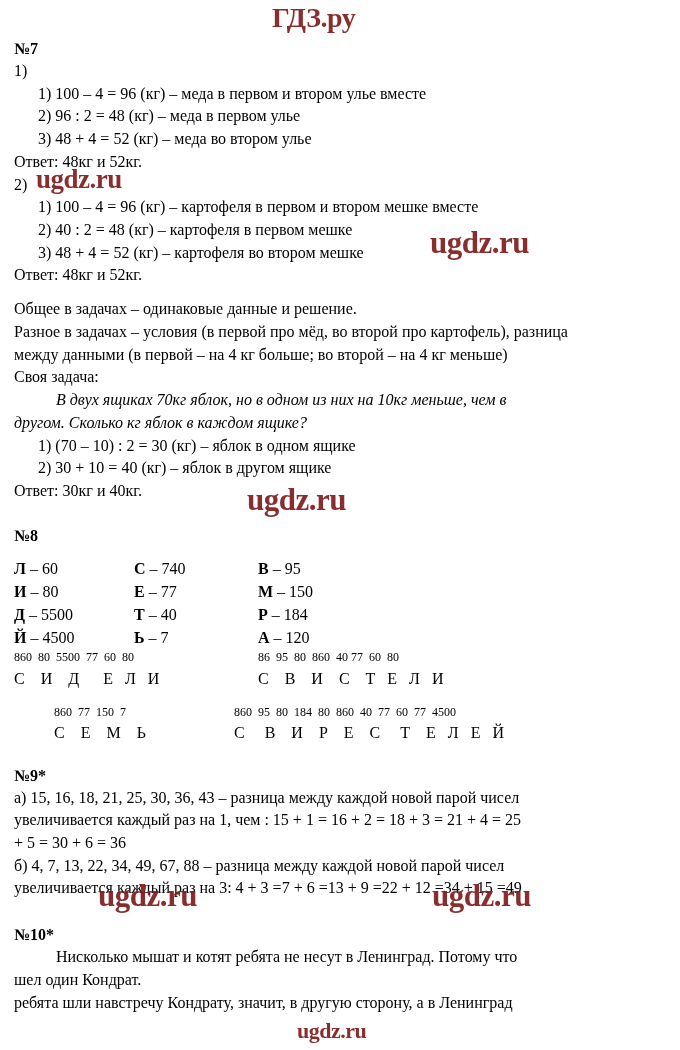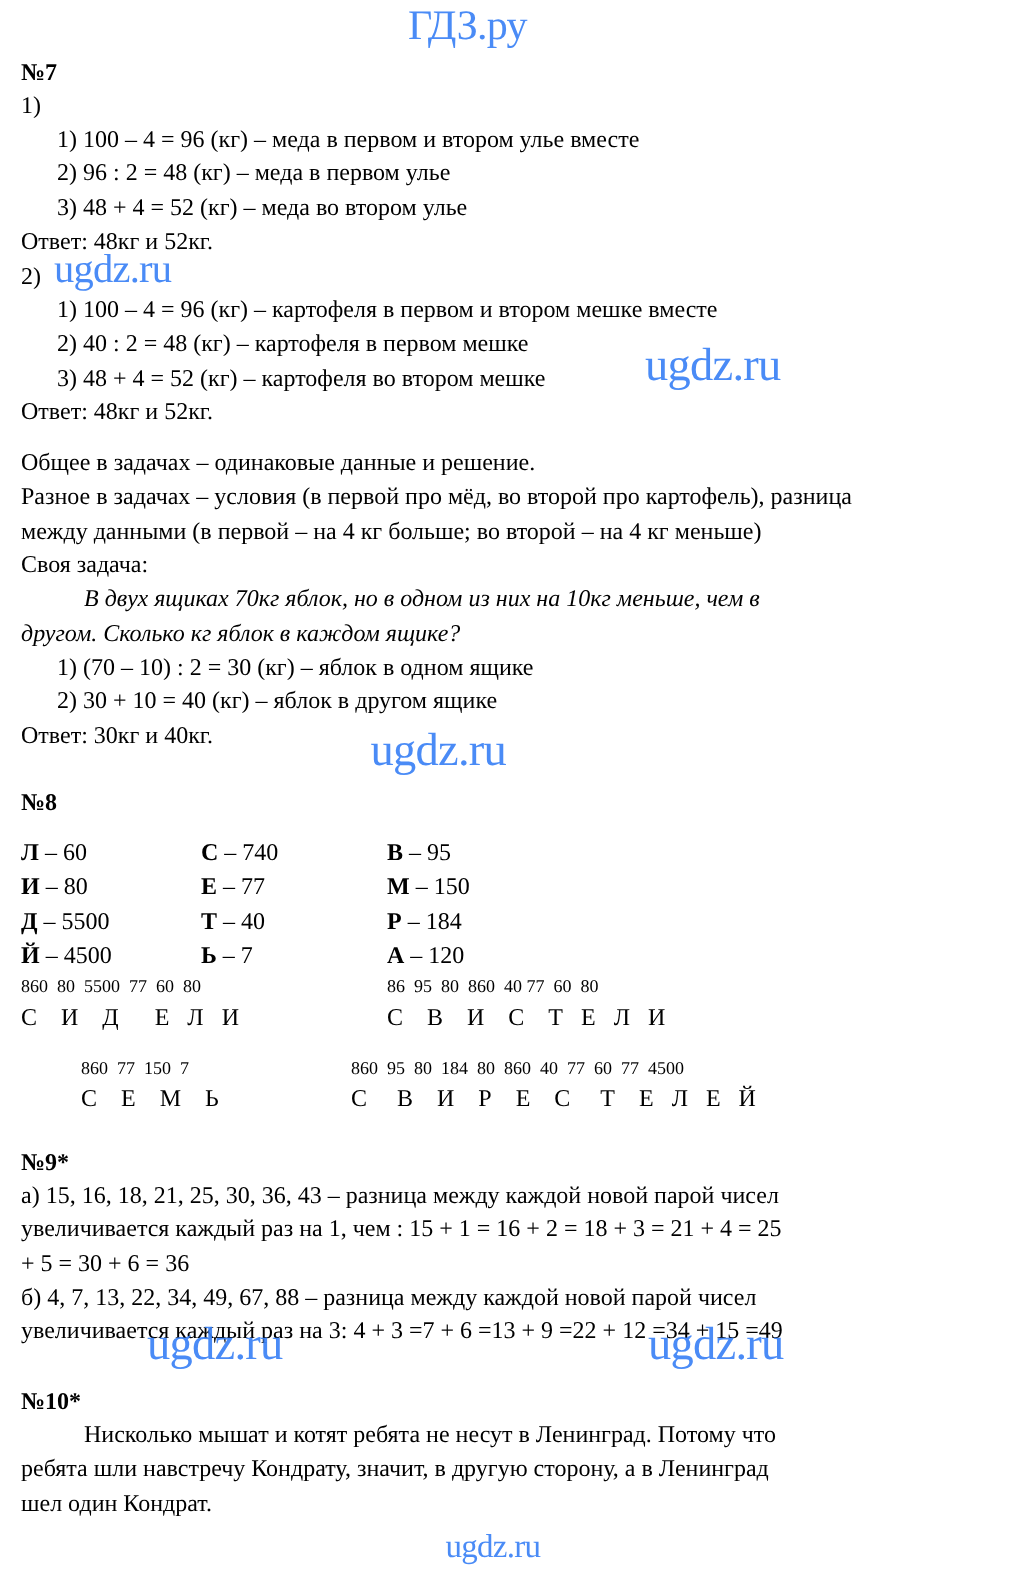--- a/index.html
+++ b/index.html
@@ -23,22 +23,22 @@
   }
   .content {
     position: absolute;
     left: 14px;
     top: 40px;
     width: 652px;
   }
   .wm {
     position: absolute;
     font-family: "Liberation Serif", serif;
-    font-weight: normal;
-    color: #3b82f6;
+    font-weight: bold;
+    color: #7f1d1d;
     opacity: 0.92;
     white-space: nowrap;
     pointer-events: none;
     letter-spacing: -0.5px;
   }
   .wm-top {
     left: 272px;
     top: 2px;
     font-size: 28px;
   }
@@ -188,22 +188,22 @@
       <div class="just">+ 5 = 30 + 6 = 36</div>
       <div class="just">б) 4, 7, 13, 22, 34, 49, 67, 88 – разница между каждой новой парой чисел</div>
       <div class="just">увеличивается каждый раз на 3: 4 + 3 =7 + 6 =13 + 9 =22 + 12 =34 + 15 =49</div>
     </div>
 
     <div style="height:26px;"></div>
 
     <div>
       <div class="task-title">№10*</div>
       <div class="just" style="text-indent:42px;">Нисколько мышат и котят ребята не несут в Ленинград. Потому что</div>
+      <div class="just">шел один Кондрат.</div>
       <div class="just">ребята шли навстречу Кондрату, значит, в другую сторону, а в Ленинград</div>
-      <div class="just">шел один Кондрат.</div>
     </div>
 
   </div>
 
   <div class="wm wm-a">ugdz.ru</div>
   <div class="wm wm-b">ugdz.ru</div>
   <div class="wm wm-c">ugdz.ru</div>
   <div class="wm wm-d">ugdz.ru</div>
   <div class="wm wm-e">ugdz.ru</div>
   <div class="wm wm-bottom">ugdz.ru</div>

